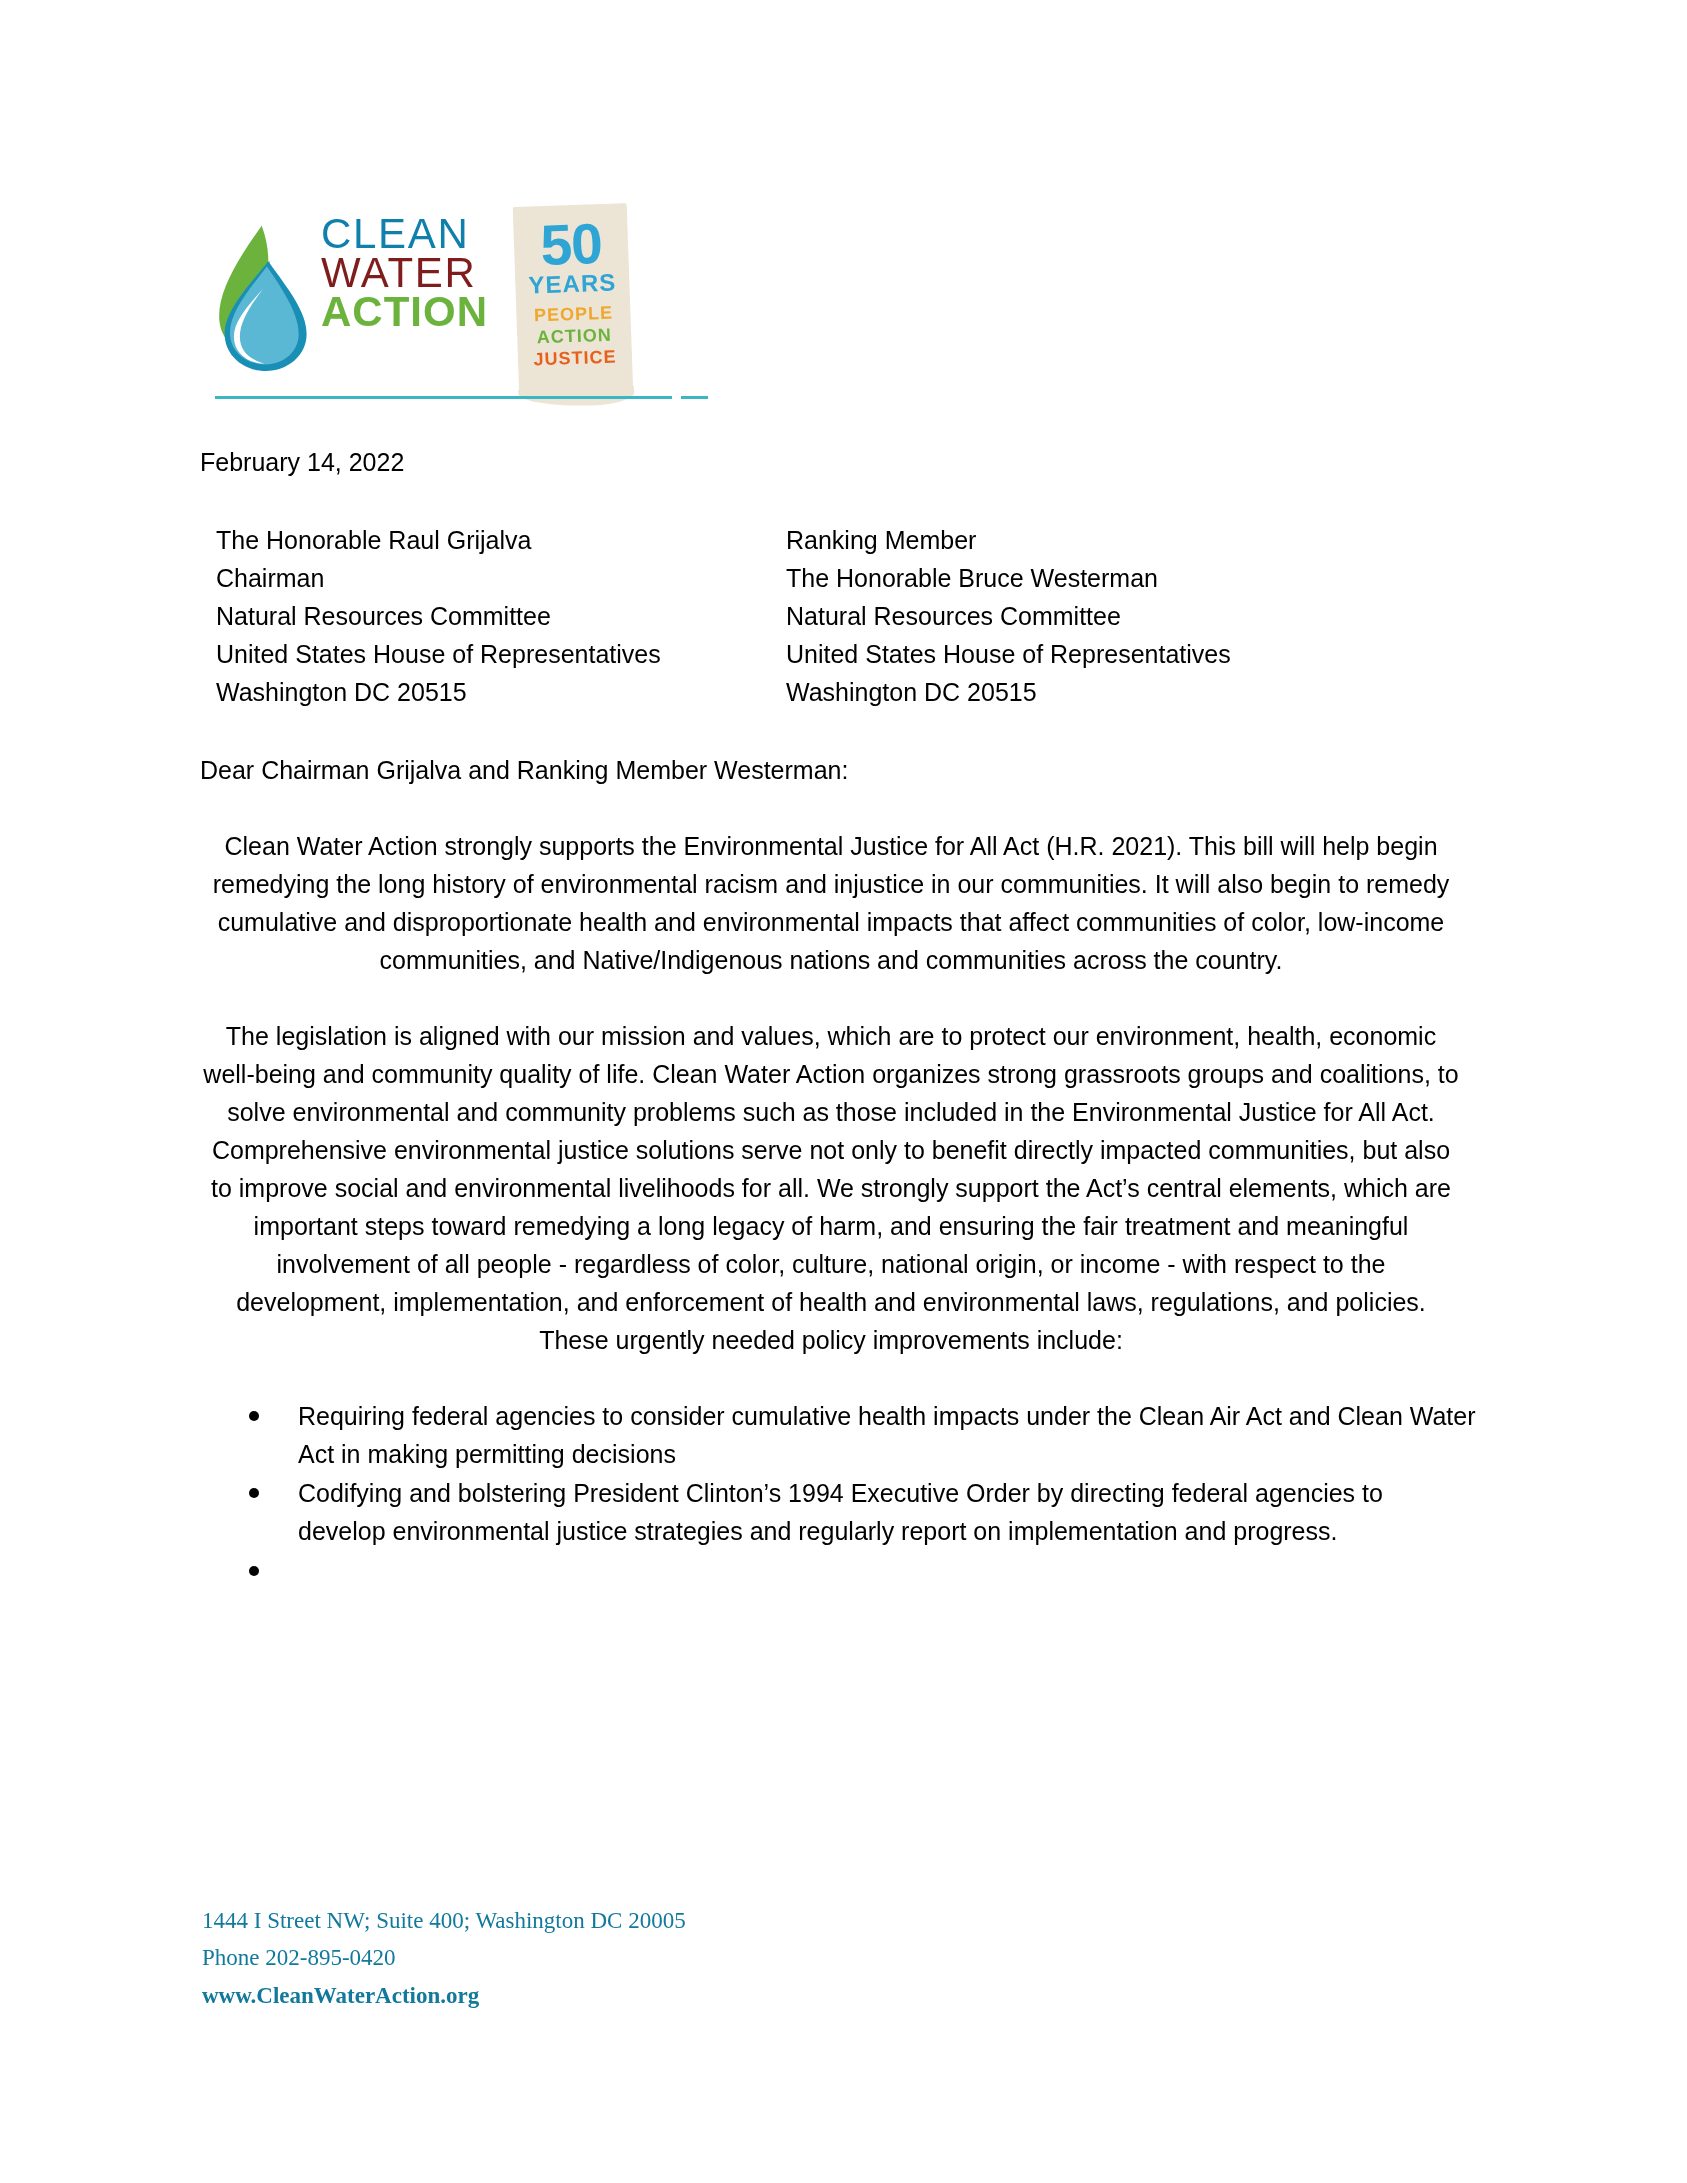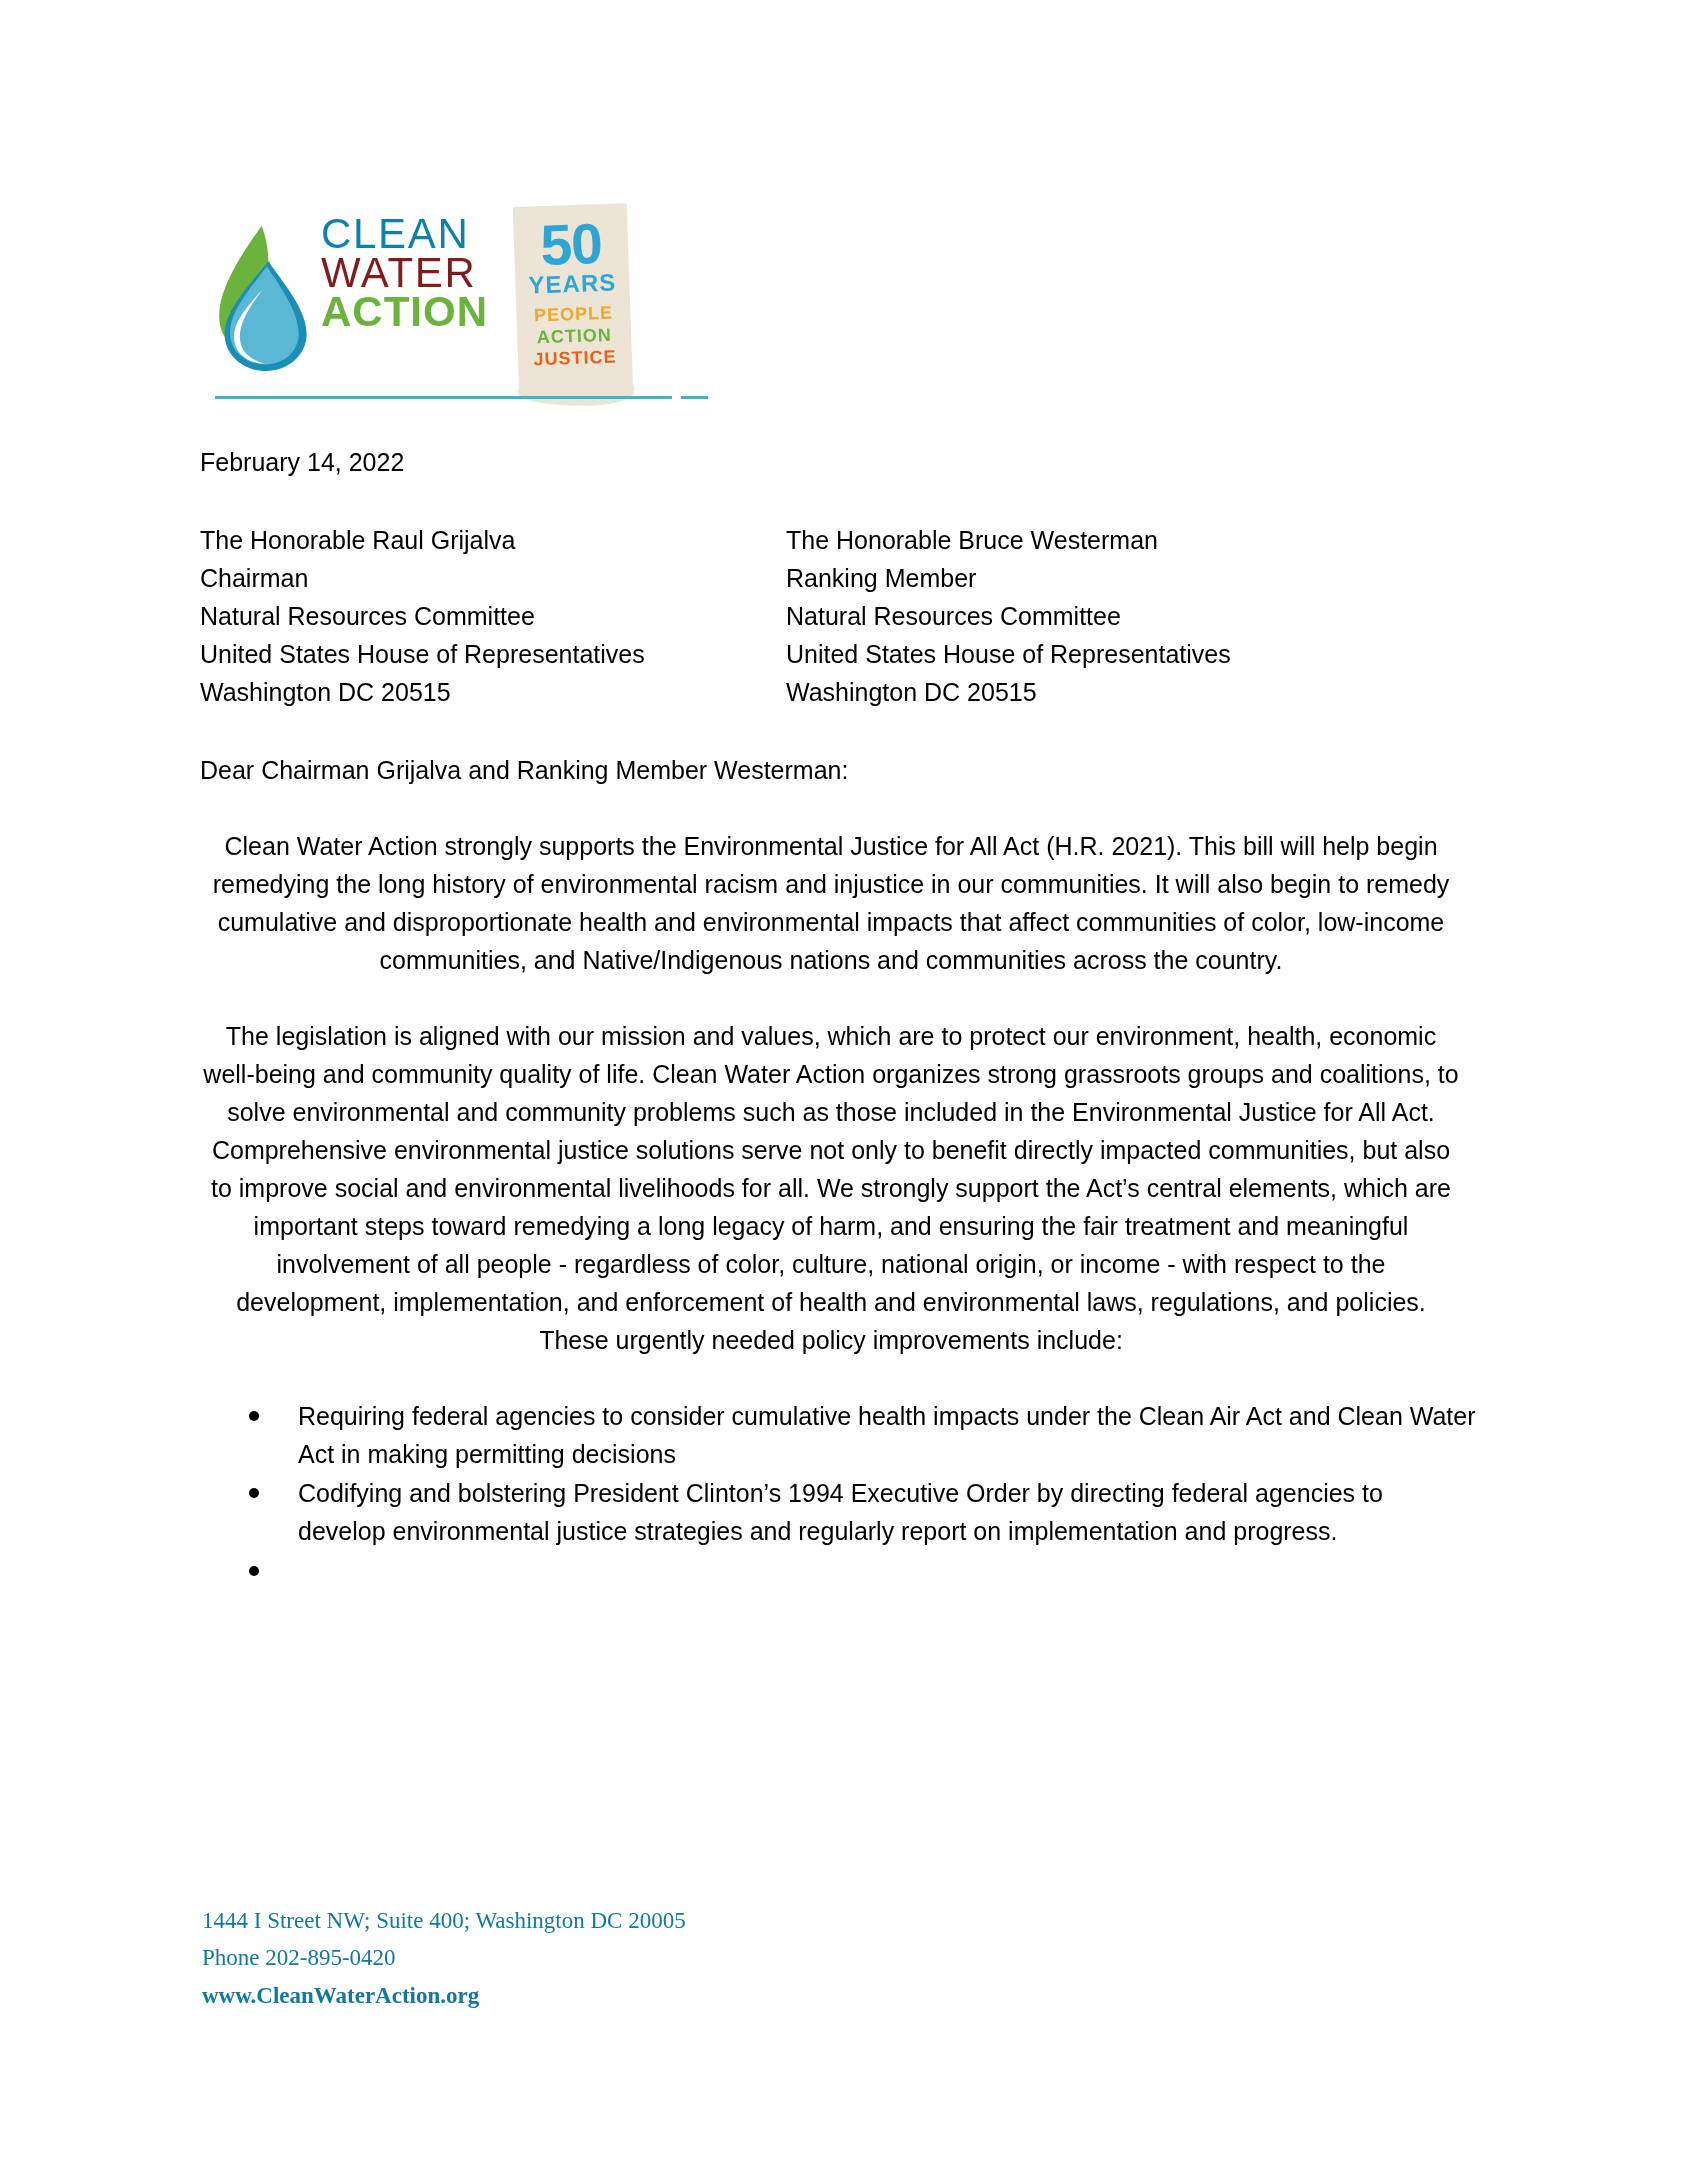--- a/index.html
+++ b/index.html
@@ -164,21 +164,21 @@
 
   .addr-block {
     position: relative;
     width: 1277px;
     margin: 0 0 38px 0;
   }
   .addr-col {
     position: absolute;
     top: 0;
   }
-  .addr-col-left  { left: 0px; }
+  .addr-col-left  { left: 16px; }
   .addr-col-right { left: 586px; }
   .addr-line { display: block; white-space: nowrap; }
   .addr-spacer { height: 192px; }
 
   .salutation { margin: 0 0 38px 0; }
 
   .para {
     margin: 0 15px 38px 0;
     text-align: center;
   }
@@ -266,22 +266,22 @@
 
     <div class="addr-block">
       <div class="addr-col addr-col-left">
         <span class="addr-line">The Honorable Raul Grijalva</span>
         <span class="addr-line">Chairman</span>
         <span class="addr-line">Natural Resources Committee</span>
         <span class="addr-line">United States House of Representatives</span>
         <span class="addr-line">Washington DC 20515</span>
       </div>
       <div class="addr-col addr-col-right">
+        <span class="addr-line">Ranking Member</span>
         <span class="addr-line">The Honorable Bruce Westerman</span>
-        <span class="addr-line">Ranking Member</span>
         <span class="addr-line">Natural Resources Committee</span>
         <span class="addr-line">United States House of Representatives</span>
         <span class="addr-line">Washington DC 20515</span>
       </div>
       <div class="addr-spacer"></div>
     </div>
 
     <div class="salutation">Dear Chairman Grijalva and Ranking Member Westerman:</div>
 
     <p class="para">Clean Water Action strongly supports the Environmental Justice for All Act (H.R. 2021). This bill will help begin remedying the long history of environmental racism and injustice in our communities. It will also begin to remedy cumulative and disproportionate health and environmental impacts that affect communities of color, low-income communities, and Native/Indigenous nations and communities across the country.</p>

